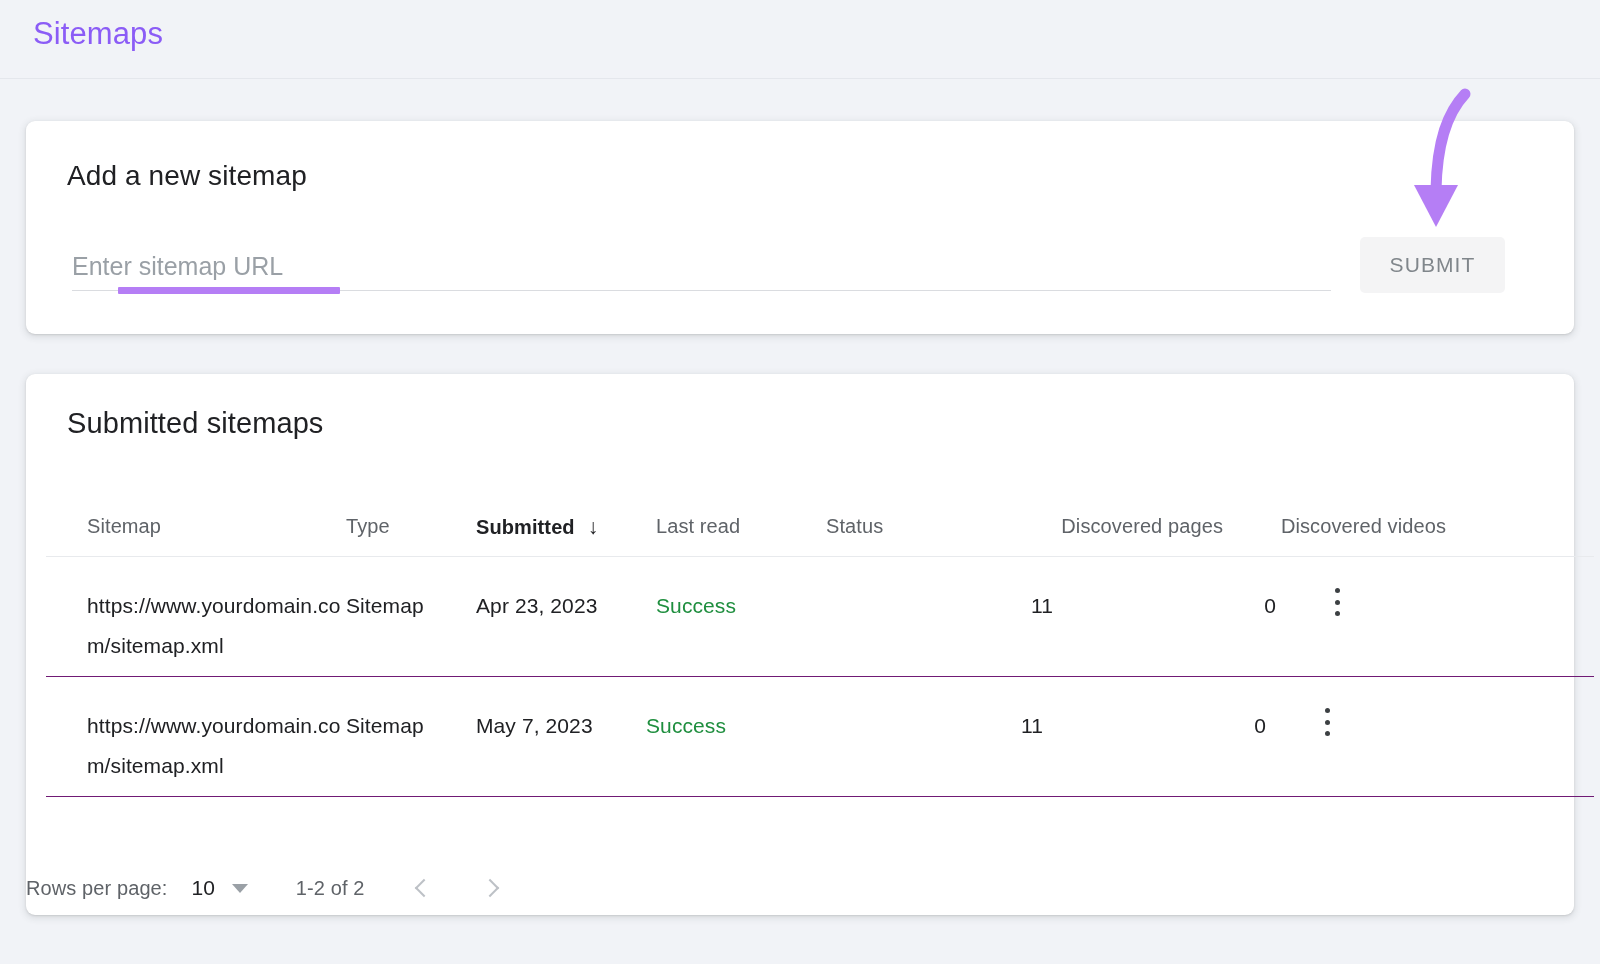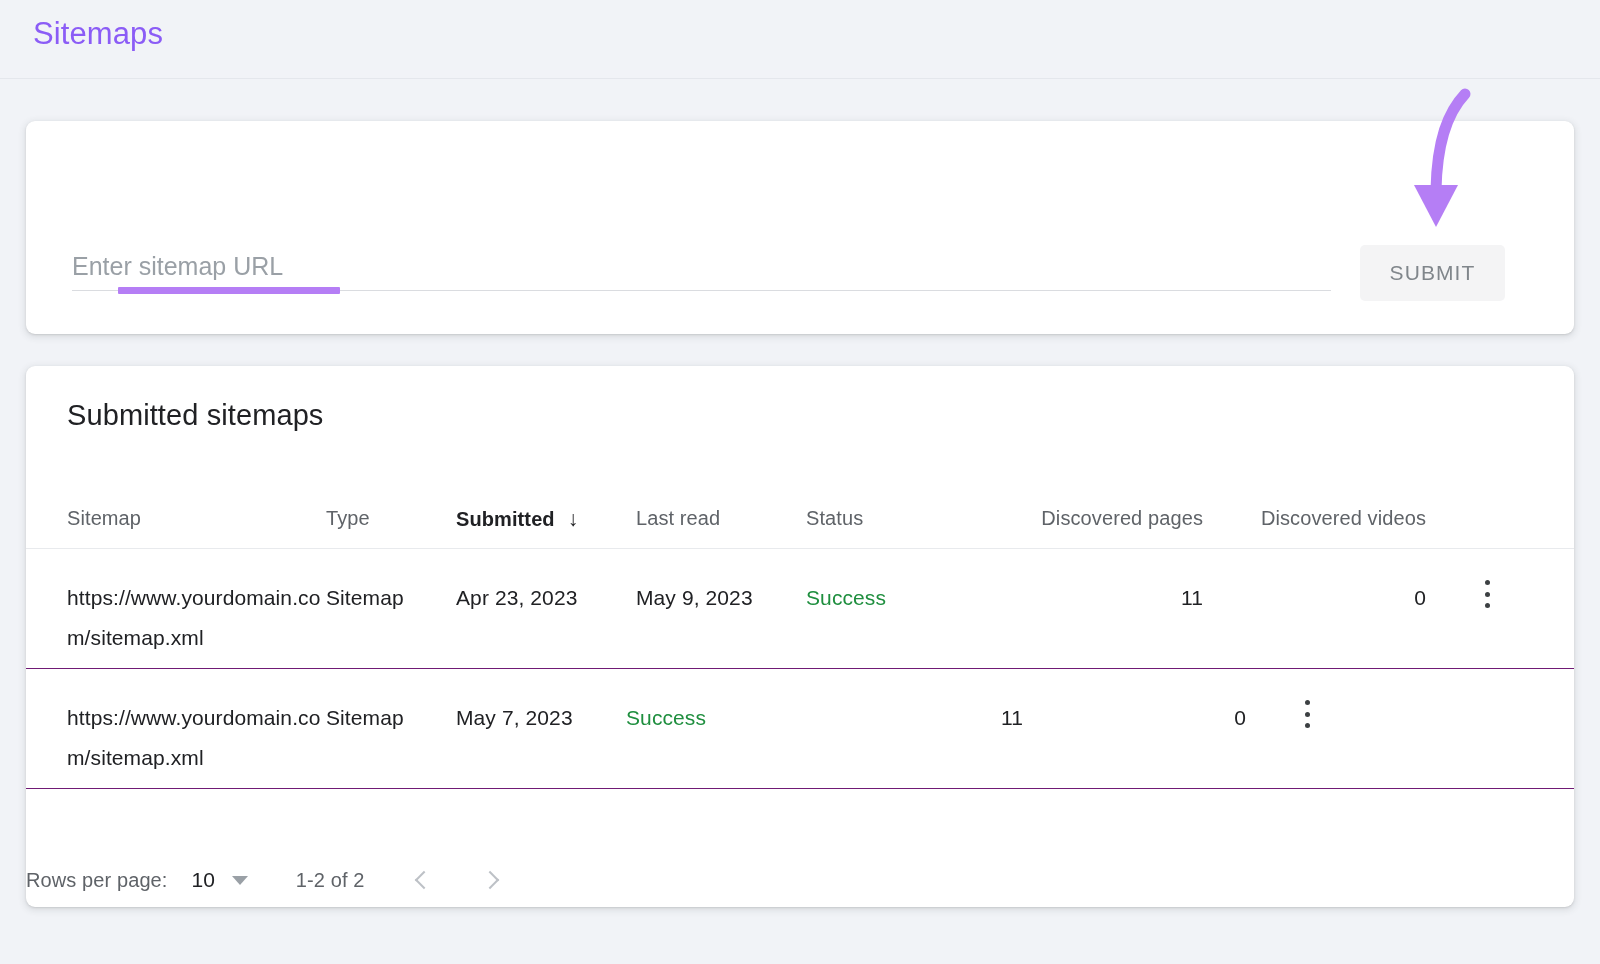--- a/index.html
+++ b/index.html
@@ -47,21 +47,21 @@
     box-shadow: 0 1px 2px 0 rgba(60,64,67,.16), 0 2px 6px 2px rgba(60,64,67,.10);
   }
   #card-add {
     left: 26px;
     top: 121px;
     width: 1548px;
     height: 213px;
   }
   #card-table {
     left: 26px;
-    top: 366px;
+    top: 374px;
     width: 1548px;
     height: 541px;
   }
 
   
   .add-heading {
     position: absolute;
     left: 41px;
     top: 39px;
     font-size: 28px;
@@ -108,21 +108,21 @@
     top: 43px;
     width: 222px;
     height: 7px;
     background: #b57ef5;
     border-radius: 1px;
   }
 
   .submit-btn {
     position: absolute;
     left: 1334px;
-    top: 124px;
+    top: 116px;
     width: 145px;
     height: 56px;
     background: #f4f4f5;
     border: none;
     border-radius: 5px;
     font-family: "Liberation Sans", sans-serif;
     font-size: 21px;
     letter-spacing: 1.1px;
     color: #80868b;
     cursor: pointer;
@@ -173,20 +173,21 @@
   .filter-icon-btn .bar.b1 { width: 27px; }
   .filter-icon-btn .bar.b2 { width: 18px; }
   .filter-icon-btn .bar.b3 { width: 9px; margin-bottom: 0; }
 
   
   .tbl {
     position: absolute;
     left: 0;
     top: 123px;
     width: 1548px;
+    padding-left: 20px;
   }
   .trow {
     position: relative;
     display: flex;
     align-items: flex-start;
     width: 1548px;
   }
   .trow.head {
     height: 60px;
     align-items: center;
@@ -317,20 +318,21 @@
 </head>
 <body>
 
 <div id="page">
 
   <div class="page-header">
     <div class="page-title">Sitemaps</div>
   </div>
 
   <div class="card" id="card-add">
+    <div class="add-heading">Add a new sitemap</div>
 
     <div class="field-wrap">
       <input class="field-input" type="text" placeholder="Enter sitemap URL" style="">
       <div class="field-rule"></div>
       <div class="field-underline-hl"></div>
     </div>
 
     <button class="submit-btn">SUBMIT</button>
   </div>
 
@@ -368,23 +370,20 @@
       <div class="trow data">
         <div class="c-sitemap">
             <div class="td url">https://www.yourdomain.com/sitemap.xml</div>
           </div>
         <div class="c-type">
             <div class="td">Sitemap</div>
           </div>
         <div class="c-submitted">
             <div class="td">Apr 23, 2023</div>
           </div>
-        <div class="c-lastread">
-            <div class="td">May 9, 2023</div>
-          </div>
         <div class="c-status">
             <div class="td success">Success</div>
           </div>
         <div class="c-pages">
             <div class="td">11</div>
           </div>
         <div class="c-videos">
             <div class="td">0</div>
           </div>
         <div class="c-menu">

